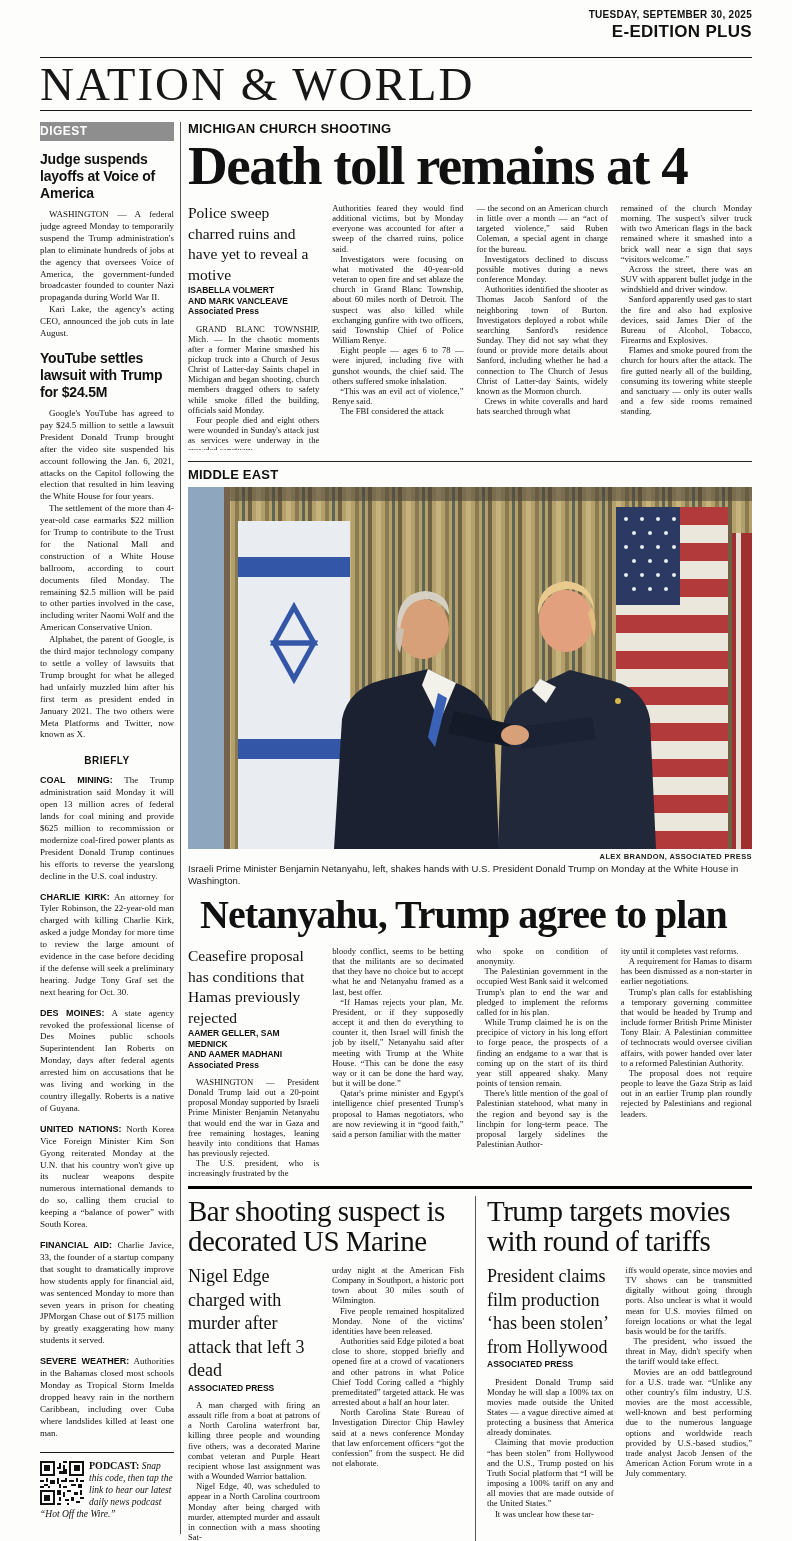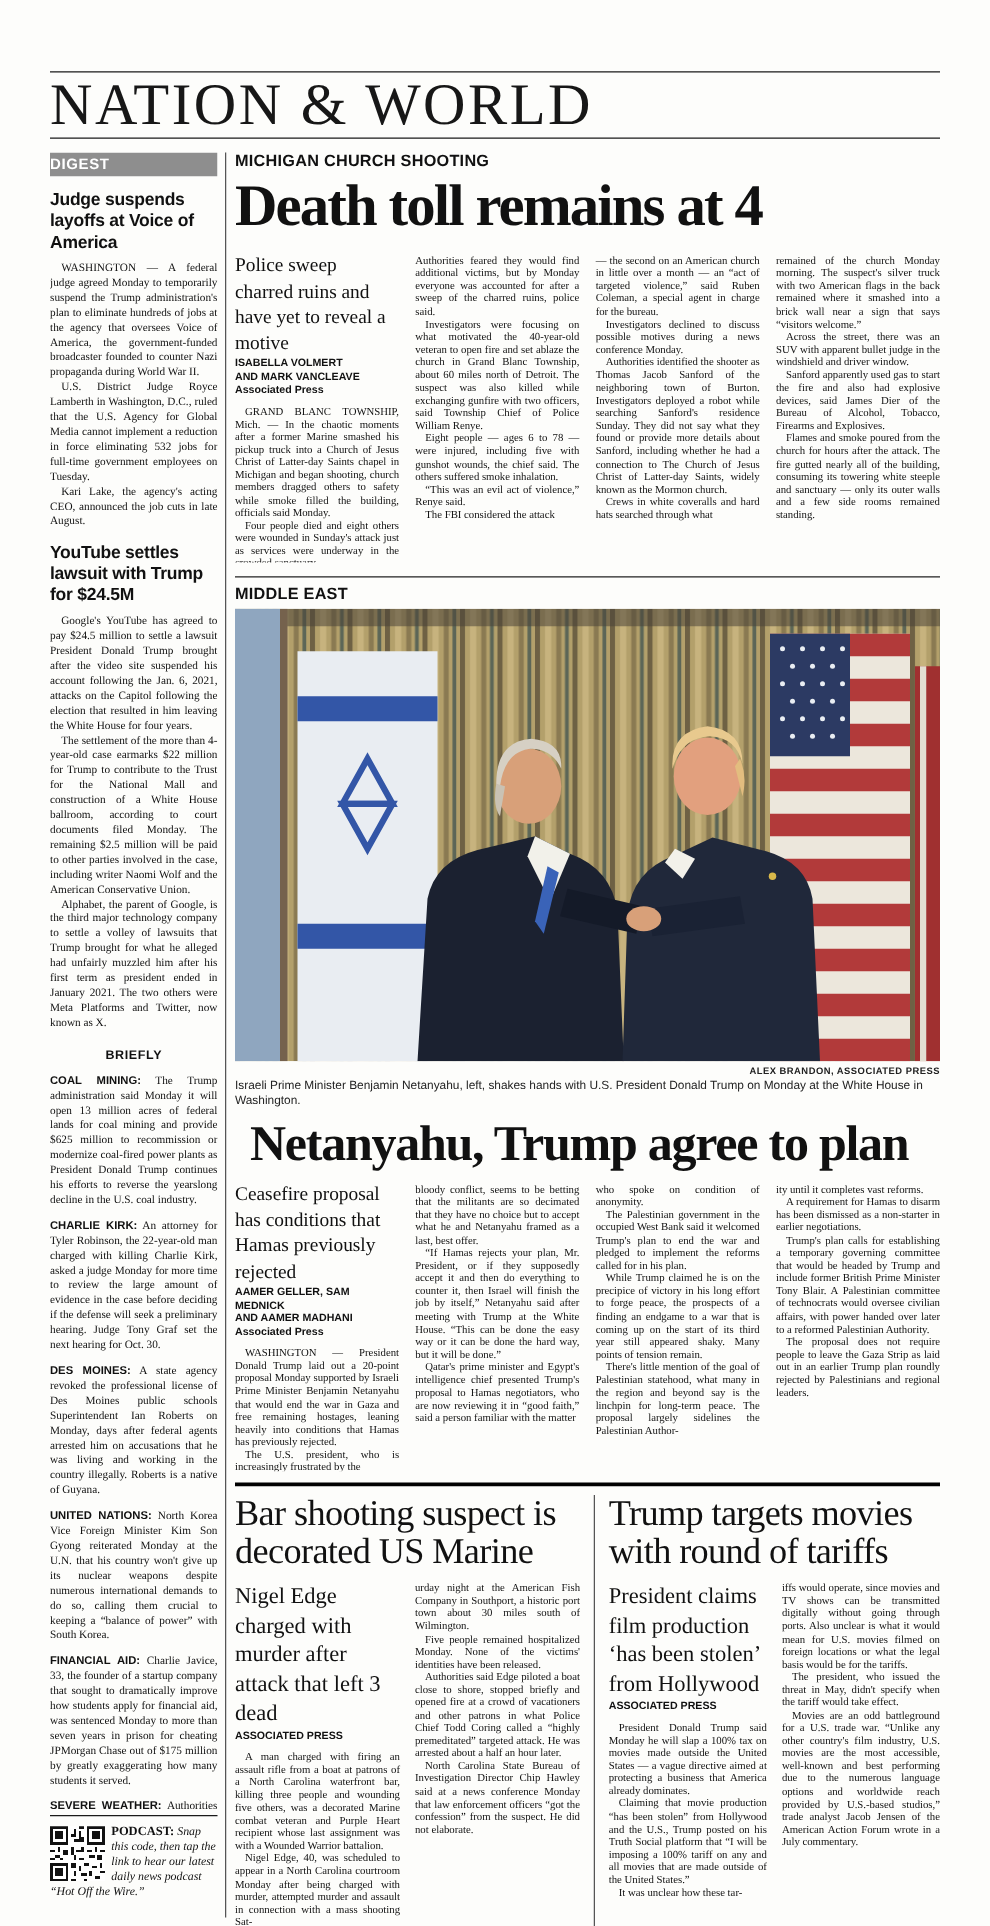--- a/index.html
+++ b/index.html
@@ -25,21 +25,21 @@
   .podcast{position:absolute;left:40px;top:1452px;width:134px;border-top:1px solid #1a1a1a;padding-top:7px;
            font-size:9.5px;line-height:12px;}
   .podcast .qr{float:left;width:44px;height:44px;margin:1px 5px 1px 0;}
   .podcast .plabel{font:bold 10px/12px "Liberation Serif",serif;}
   .podcast .ptext{font-style:italic;}
   .vrule{position:absolute;left:180px;top:122px;width:1px;height:1412px;background:#555;}
   
   .main{position:absolute;left:188px;top:121px;width:564px;height:1420px;}
   .kicker{font:bold 13px/15px "Liberation Sans",sans-serif;letter-spacing:.2px;margin:0 0 2px;}
   .head-xl{margin:2px 0 10px;font-family:"Liberation Serif",serif;font-weight:bold;
-           font-size:47px;line-height:55px;letter-spacing:-1.5px;}
+           font-size:55px;line-height:55px;letter-spacing:-1.5px;}
   .head-l{margin:4px 12px 10px;font-family:"Liberation Serif",serif;font-weight:bold;
           font-size:40px;line-height:43px;letter-spacing:-1px;}
   .head-m{margin:0 0 9px;font-family:"Liberation Serif",serif;font-weight:normal;
           font-size:29px;line-height:30px;letter-spacing:-.5px;}
   .cols{display:flex;gap:13px;overflow:hidden;}
   .col{flex:1 1 0;font-size:8.6px;line-height:10.15px;text-align:justify;}
   .col p{margin:0;text-indent:8px;}
   .col.cont p:first-child{text-indent:0;}
   .deck{font-size:15.5px;line-height:20.5px;text-align:left;text-indent:0 !important;margin:0 0 9px;}
   .deck-b{font-size:18px;line-height:23.5px;text-align:left;margin:0 0 10px;}
@@ -56,32 +56,35 @@
   .bdivider{width:1px;background:#555;margin:0 11px;}
   .cols2{display:flex;gap:12px;overflow:hidden;flex:1;}
   .church-cols{height:247px;}
   .net-cols{height:231px;}
 </style>
 </head>
 <body>
 
 <div class="page">
 
+  <div class="topright">
+    <div class="date">TUESDAY, SEPTEMBER 30, 2025</div>
+    <div class="edition">E-EDITION PLUS</div>
+  </div>
 
   <div class="hrule r1"></div>
   <h1 class="masthead">NATION &amp; WORLD</h1>
   <div class="hrule r2"></div>
 
   <aside class="rail">
     <div class="digest-bar">DIGEST</div>
 
     <h3>Judge suspends layoffs at Voice of America</h3>
     <div class="paras">
         <p>WASHINGTON — A federal judge agreed Monday to temporarily suspend the Trump administration's plan to eliminate hundreds of jobs at the agency that oversees Voice of America, the government-funded broadcaster founded to counter Nazi propaganda during World War II.</p>
-        <p>U.S. District Judge Royce Lamberth in Washington, D.C., ruled that the U.S. Agency for Global Media cannot implement a reduction in force eliminating 532 jobs for full-time government employees on Tuesday.</p>
         <p>Kari Lake, the agency's acting CEO, announced the job cuts in late August.</p>
       </div>
 
     <h3>YouTube settles lawsuit with Trump for $24.5M</h3>
     <div class="paras">
         <p>Google's YouTube has agreed to pay $24.5 million to settle a lawsuit President Donald Trump brought after the video site suspended his account following the Jan. 6, 2021, attacks on the Capitol following the election that resulted in him leaving the White House for four years.</p>
         <p>The settlement of the more than 4-year-old case earmarks $22 million for Trump to contribute to the Trust for the National Mall and construction of a White House ballroom, according to court documents filed Monday. The remaining $2.5 million will be paid to other parties involved in the case, including writer Naomi Wolf and the American Conservative Union.</p>
         <p>Alphabet, the parent of Google, is the third major technology company to settle a volley of lawsuits that Trump brought for what he alleged had unfairly muzzled him after his first term as president ended in January 2021. The two others were Meta Platforms and Twitter, now known as X.</p>
       </div>
 

